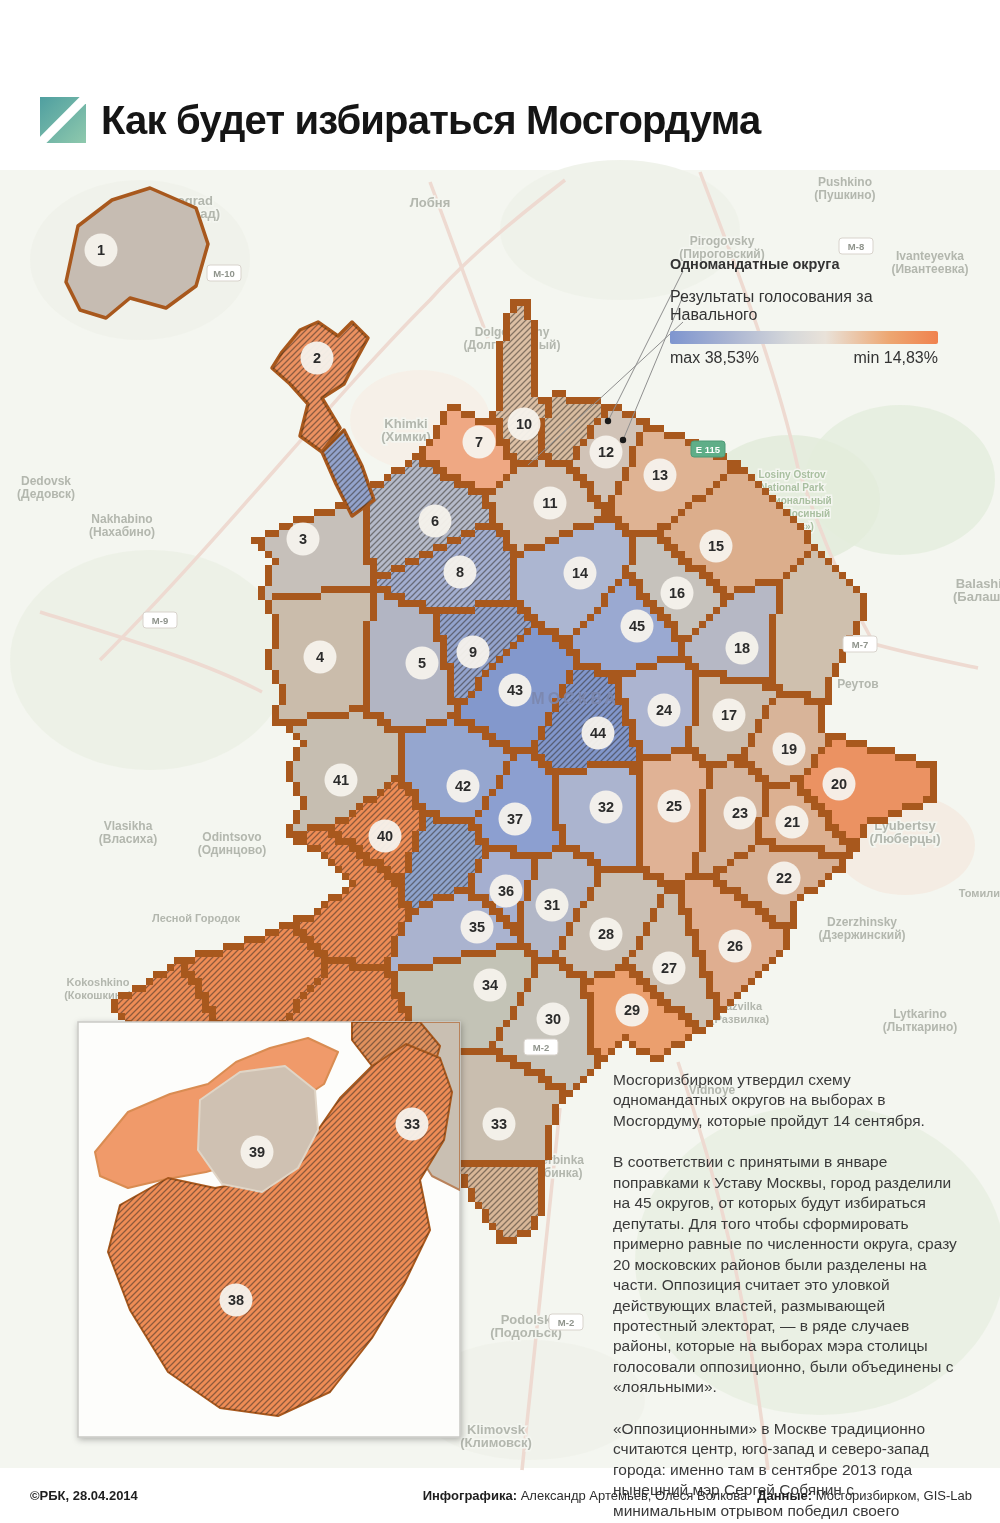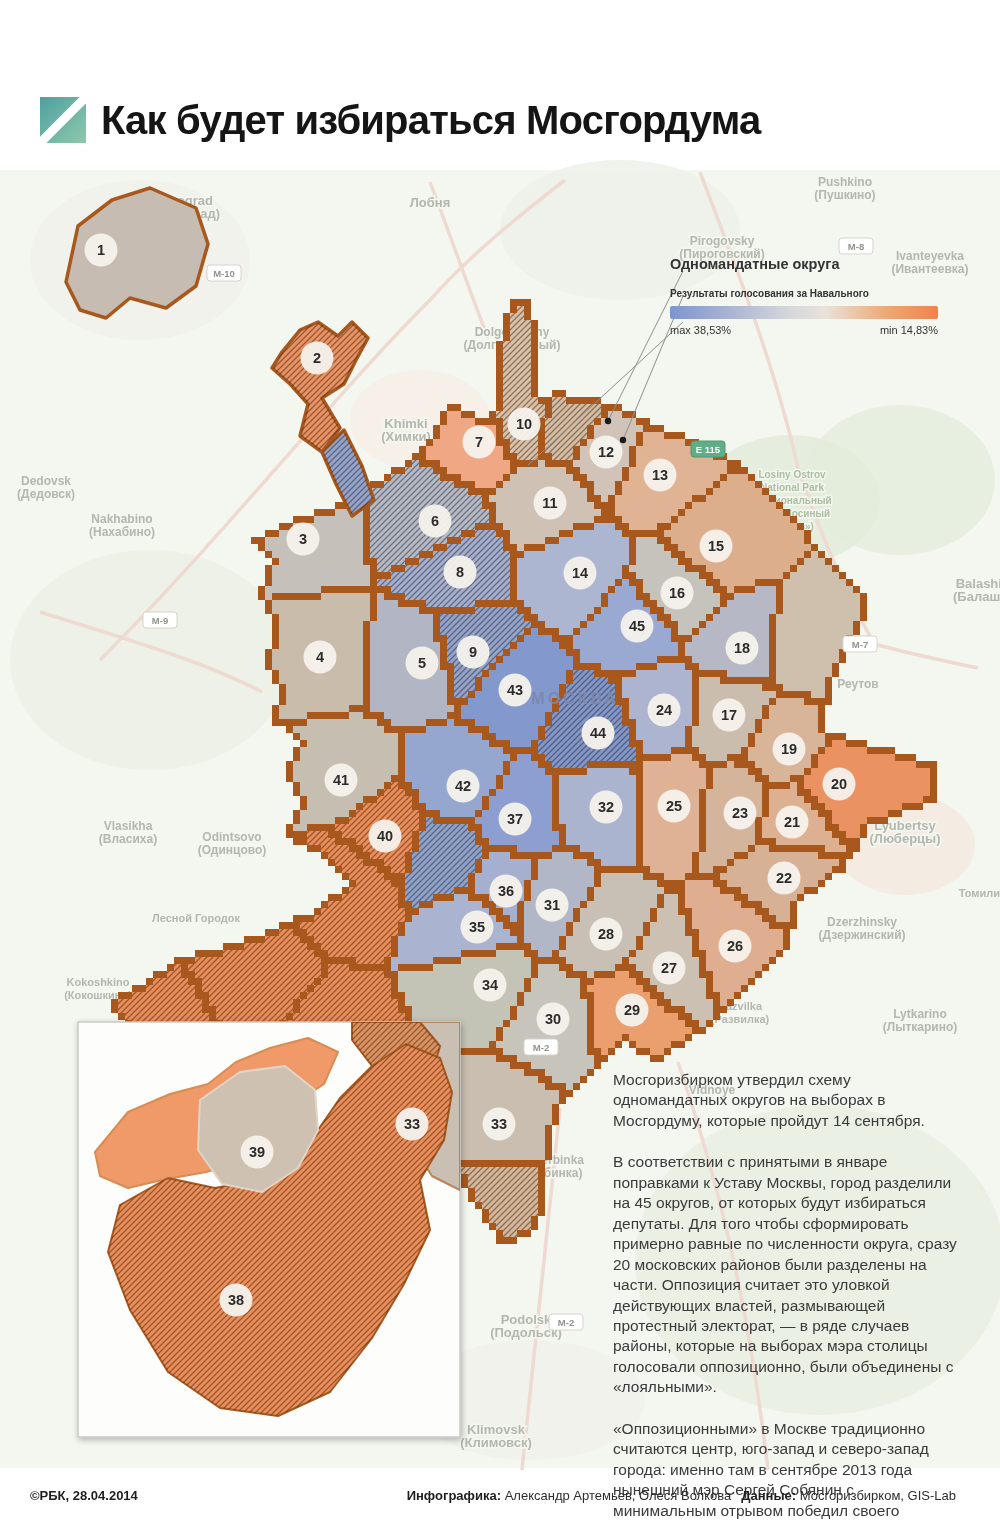--- a/index.html
+++ b/index.html
@@ -4,28 +4,28 @@
 <style>
   html,body{margin:0;padding:0;background:#ffffff;}
   body{font-family:"Liberation Sans","DejaVu Sans",sans-serif;}
   .page{position:relative;width:1000px;height:1523px;background:#fff;overflow:hidden;}
   .header{position:absolute;left:40px;top:97px;display:flex;align-items:center;gap:15px;z-index:30;}
   .logo{width:46px;height:46px;display:block;}
   .title{font-size:40px;font-weight:700;color:#151515;margin:0;letter-spacing:-0.8px;line-height:1;}
   #map-svg{position:absolute;left:0;top:0;z-index:1;}
   .legend{position:absolute;left:670px;top:256px;width:268px;z-index:20;}
   .legend-item{font-size:14.5px;font-weight:700;color:#333;line-height:1.22;margin-bottom:9px;}
-  .legend-results-title{font-size:10px;font-weight:700;color:#333;margin-top:14px;}
+  .legend-results-title{font-size:16px;font-weight:400;color:#333;margin-top:14px;}
   .grad-bar{height:13px;margin:7px 0 5px;border-radius:2px;
     background:linear-gradient(to right,#7e95cf 0%,#a9b4d2 22%,#d6d8da 45%,#e9e2d9 58%,#eda671 82%,#f0824e 100%);}
-  .grad-labels{display:flex;justify-content:space-between;font-size:11px;font-weight:400;color:#333;align-items:flex-end;}
+  .grad-labels{display:flex;justify-content:space-between;font-size:16px;font-weight:400;color:#333;align-items:flex-end;}
   .body-text{position:absolute;left:613px;top:1070px;width:347px;z-index:20;
     font-size:15.5px;line-height:1.32;color:#3a3a3a;}
   .body-text p{margin:0 0 21px 0;}
-  .footer{position:absolute;left:30px;right:44px;top:1488px;display:flex;justify-content:space-between;
+  .footer{position:absolute;left:30px;right:28px;top:1488px;display:flex;justify-content:space-between;
     font-size:13px;color:#1e1e1e;z-index:30;}
   .footer .copyright{font-weight:700;}
   .credits{display:flex;gap:10px;font-weight:400;color:#2d2d2d;}
   .credits b{font-weight:700;color:#1e1e1e;}
 </style>
 </head>
 <body>
 
 <div class="page">
 

